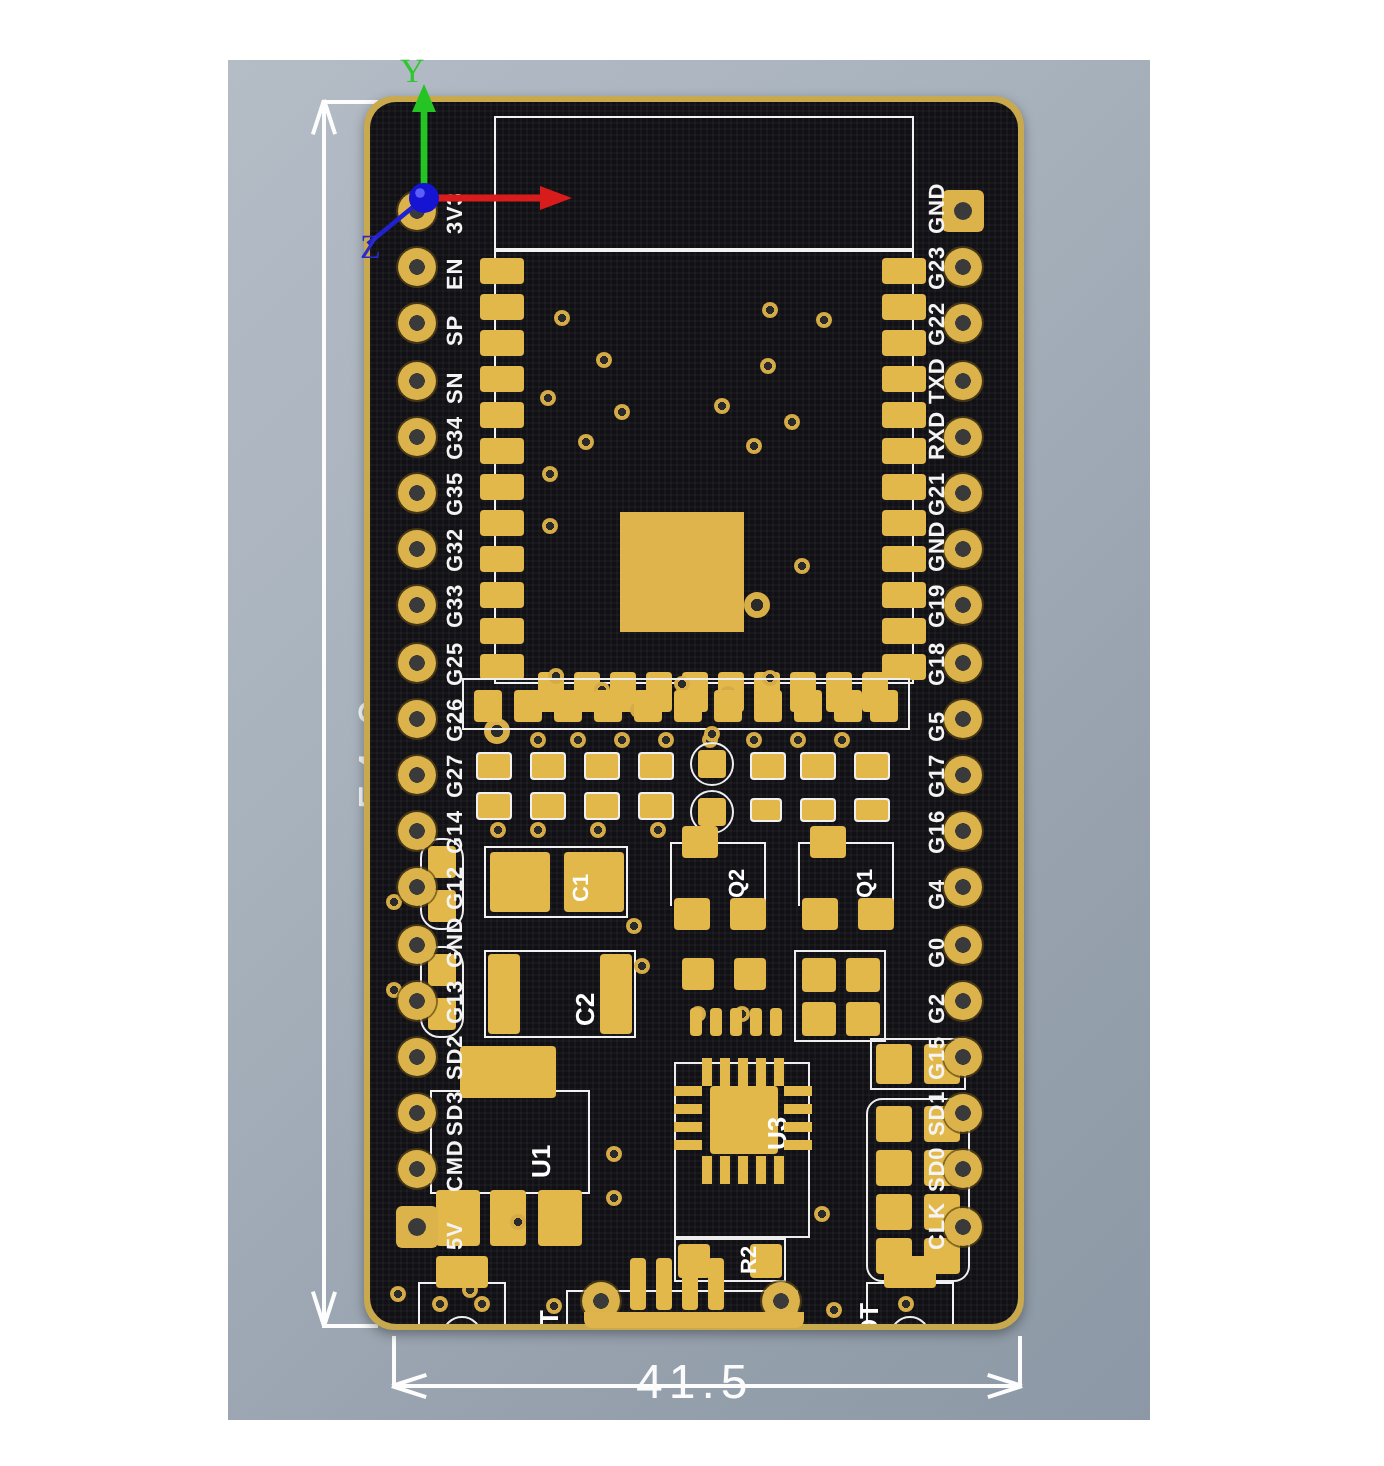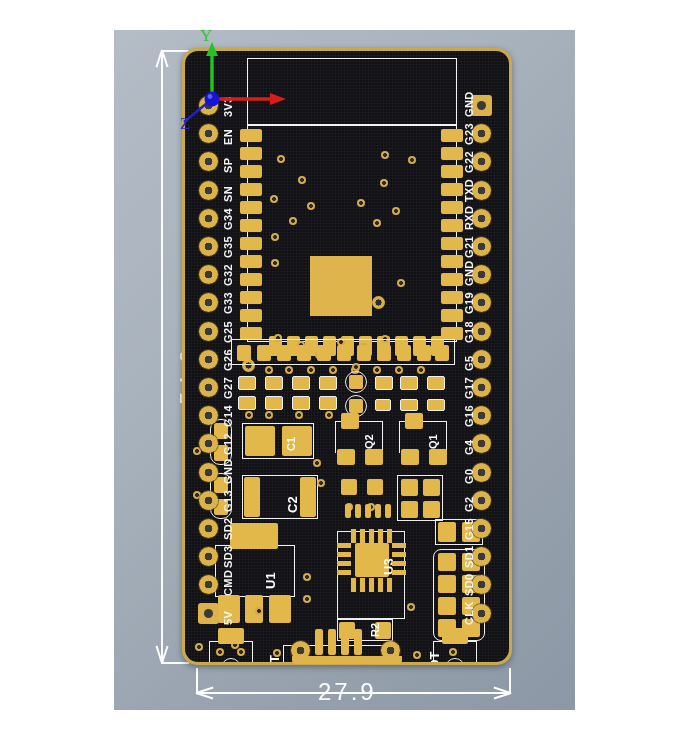--- a/index.html
+++ b/index.html
@@ -114,21 +114,21 @@
 
     <div class="dimline" style="left:196px;top:692px;width:18px;height:1.6px;transform:rotate(18deg);transform-origin:left center;"></div>
     <div class="dimline" style="left:196px;top:692px;width:18px;height:1.6px;transform:rotate(-18deg);transform-origin:left center;"></div>
 
     <div class="dimline" style="left:493px;top:692px;width:18px;height:1.6px;transform:rotate(18deg);transform-origin:right center;"></div>
     <div class="dimline" style="left:493px;top:692px;width:18px;height:1.6px;transform:rotate(-18deg);transform-origin:right center;"></div>
 
     <div class="dimline" style="left:196px;top:668px;width:1.6px;height:26px;"></div>
     <div class="dimline" style="left:509px;top:668px;width:1.6px;height:26px;"></div>
 
-    <div class="dimtext" style="left:318px;top:678px;">27.9</div>
+    <div class="dimtext" style="left:318px;top:678px;">41.5</div>
   </div>
 
   <div id="board-wrap">
     <div id="board-edge"></div>
     <div id="board">
 
       <div class="silk" style="left:62px;top:7px;width:210px;height:68px;"></div>
 
       <div class="silk" style="left:62px;top:73px;width:210px;height:218px;"></div>
 

